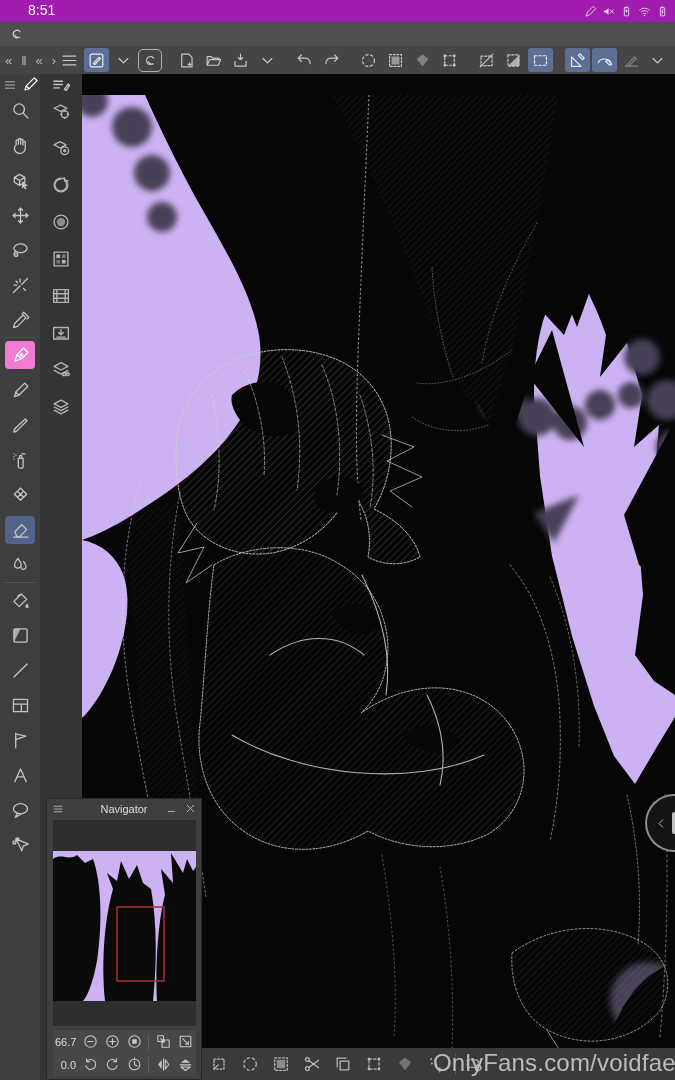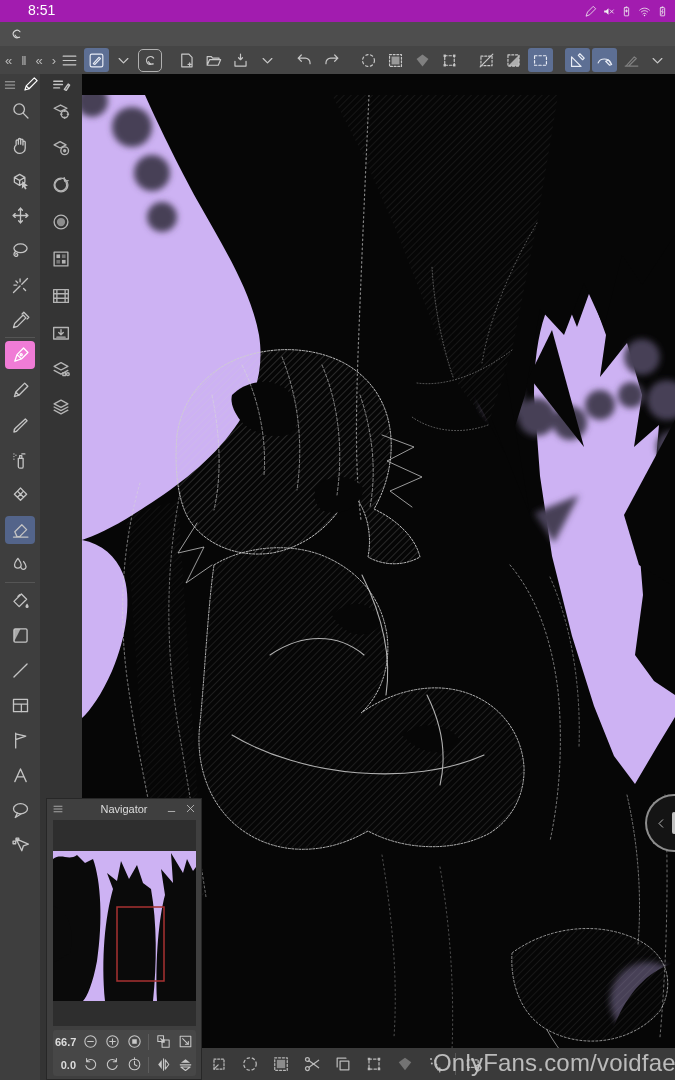--- a/index.html
+++ b/index.html
@@ -51,21 +51,21 @@
   
   .nav-panel{position:absolute;left:46px;top:798px;width:156px;height:282px;background:#3f3f3f;
              border:1px solid #272727;box-sizing:border-box;z-index:12;}
   .nav-title{position:relative;height:19px;display:flex;align-items:center;}
   .nav-title .ttl{position:absolute;left:0;right:0;text-align:center;font-size:11px;color:#dcdcdc;}
   .nav-menu-ic{margin-left:5px;z-index:2;}
   .nav-winbtns{position:absolute;right:4px;top:0;display:flex;gap:6px;align-items:center;height:19px;z-index:2;}
   .nav-thumbwrap{position:absolute;left:6px;top:21px;width:143px;height:206px;background:#2e2e2e;}
   .nav-thumbwrap svg{position:absolute;left:0;top:31px;}
   .nav-ctrls{position:absolute;left:6px;top:231px;width:143px;height:46px;background:#474747;border-radius:3px;}
-  .nav-row{display:flex;align-items:center;height:23px;padding-left:2px;font-weight:bold;}
+  .nav-row{display:flex;align-items:center;height:23px;padding-left:2px;}
   .nav-val{width:32px;text-align:right;font-size:11px;color:#dcdcdc;margin-right:3px;}
   .nbtn{width:22px;height:20px;display:flex;align-items:center;justify-content:center;}
   .nav-sep{width:1px;height:16px;background:#5d5d5d;margin:0 3px;}
   
   .bottombar{position:absolute;left:202px;top:1048px;width:473px;height:32px;background:#3a3a3a;
              display:flex;align-items:center;gap:8px;padding-left:5px;box-sizing:border-box;z-index:11;}
   .bbtn{width:23px;height:22px;display:flex;align-items:center;justify-content:center;}
   .bbtn.sep{border-left:1px solid #585858;padding-left:6px;}
   .watermark{position:absolute;left:433px;top:1049px;font-size:24px;color:#c6c6c6;opacity:.92;z-index:13;letter-spacing:.2px;}
   

